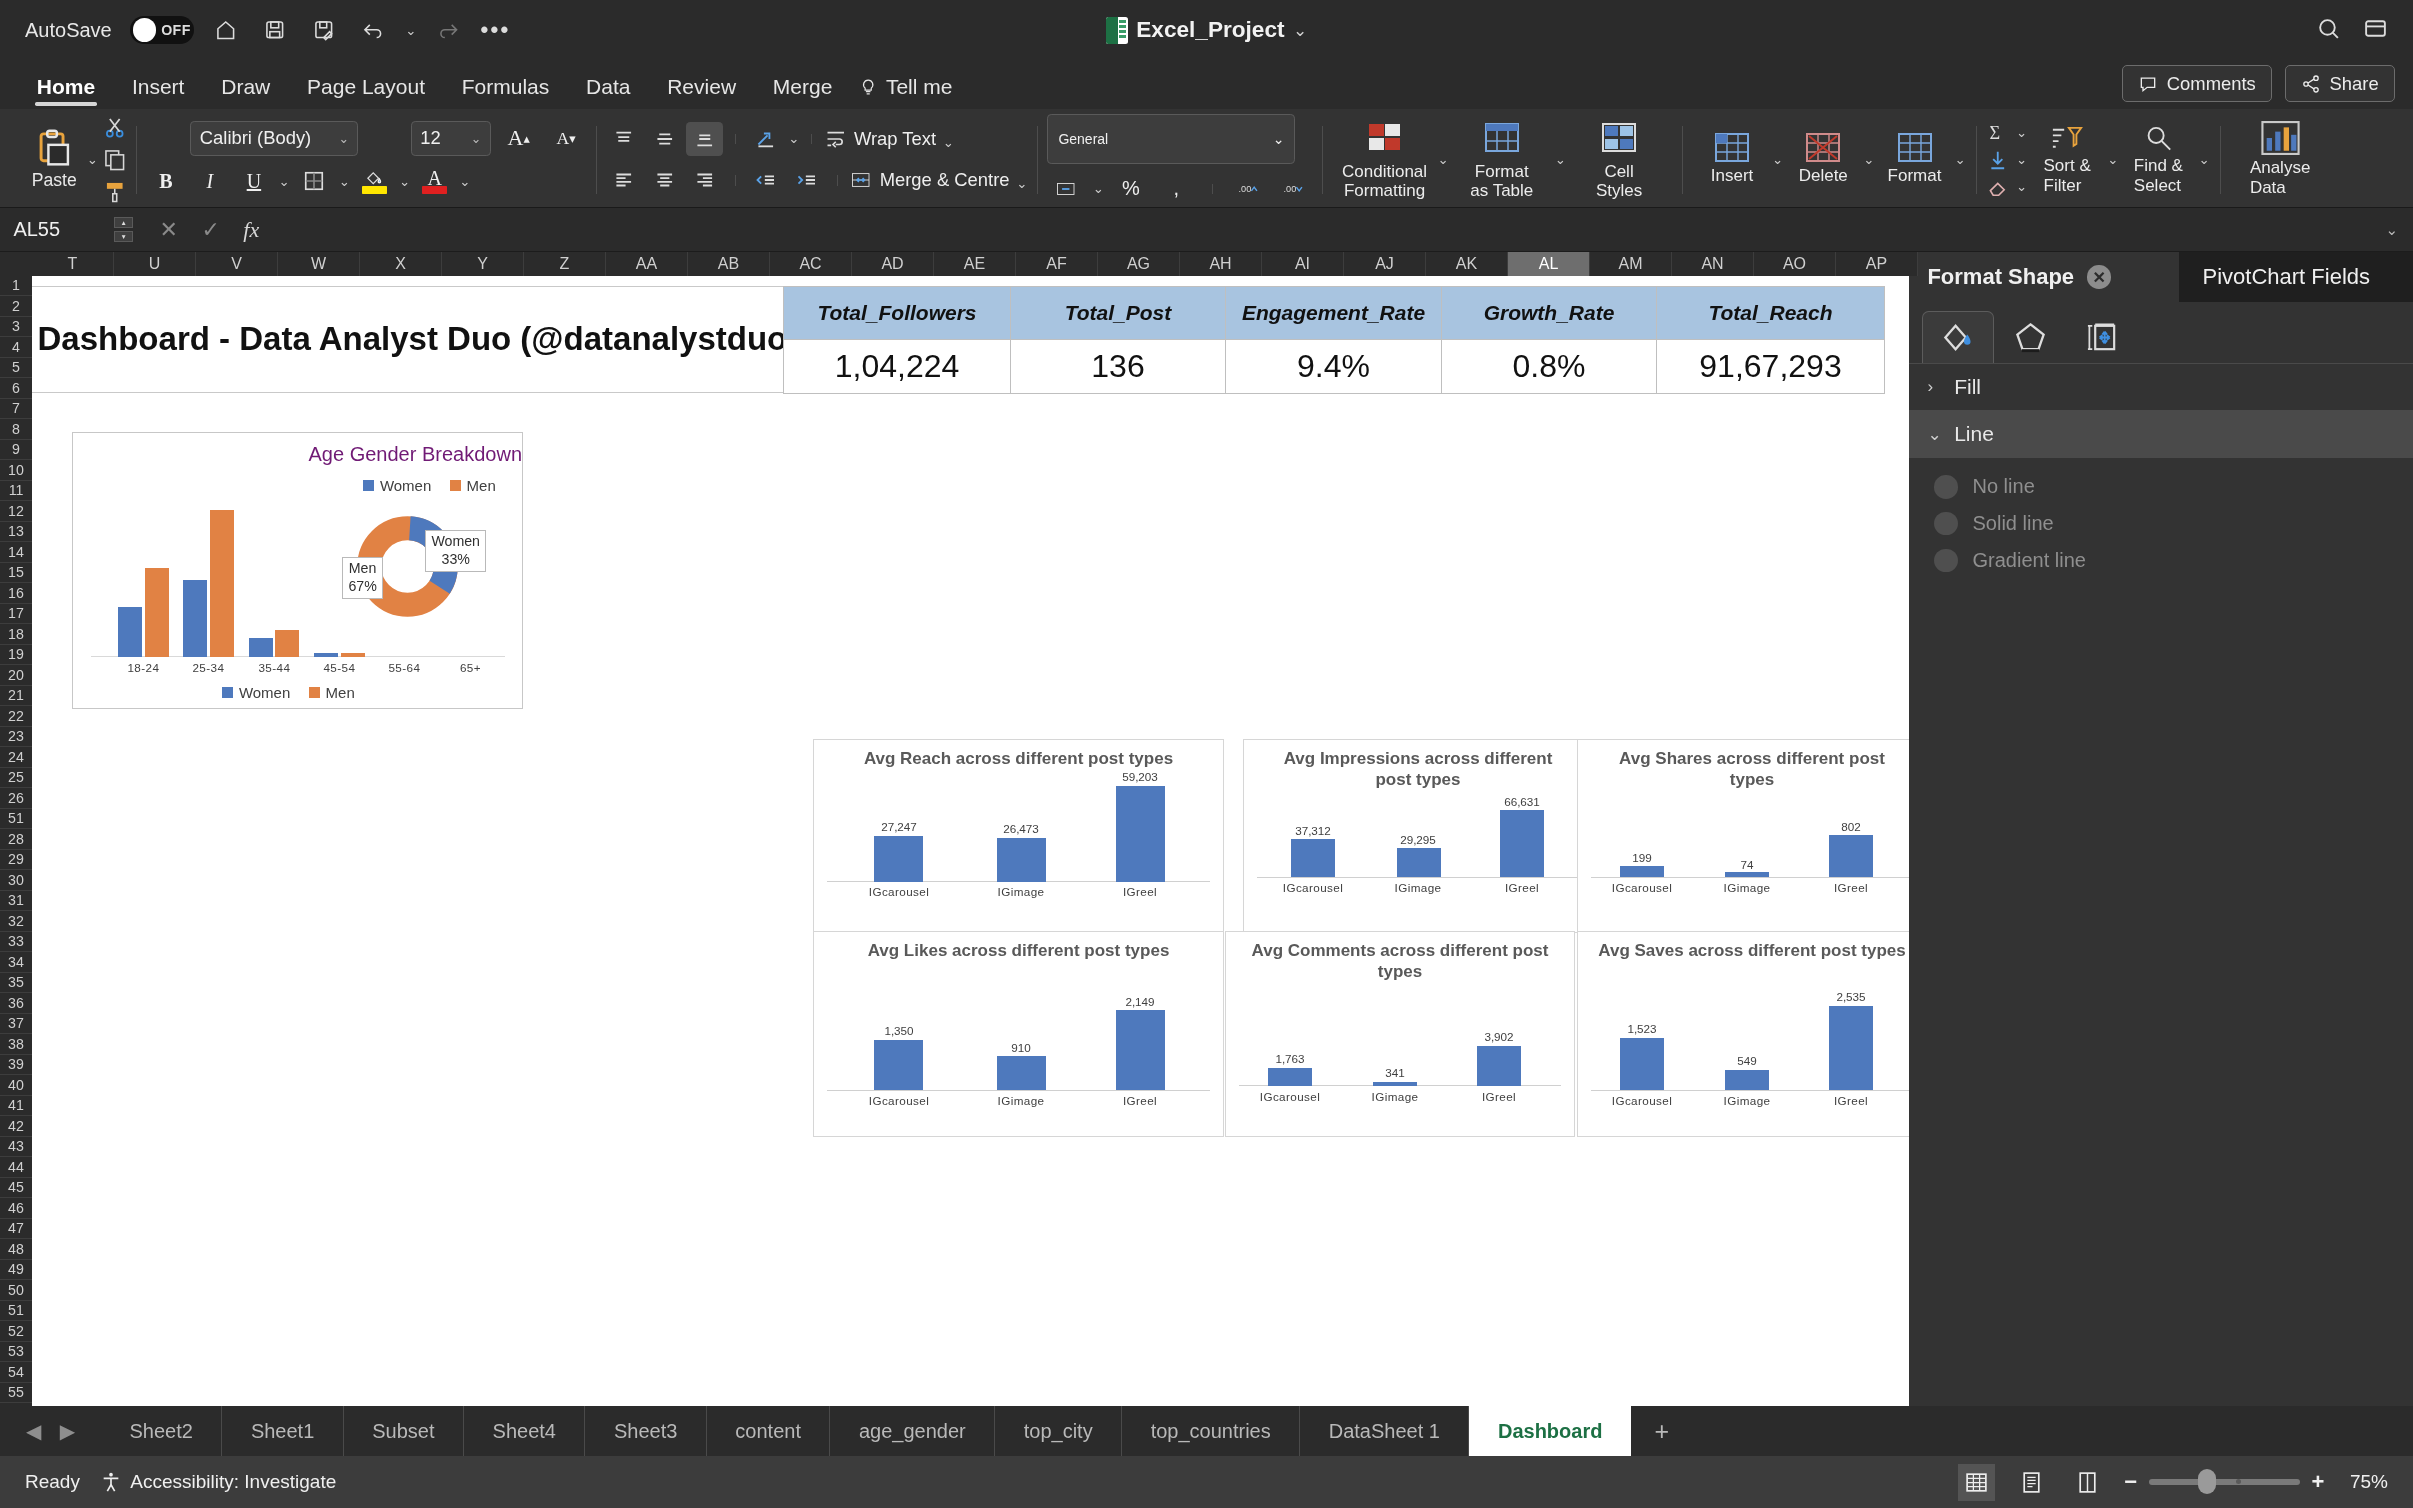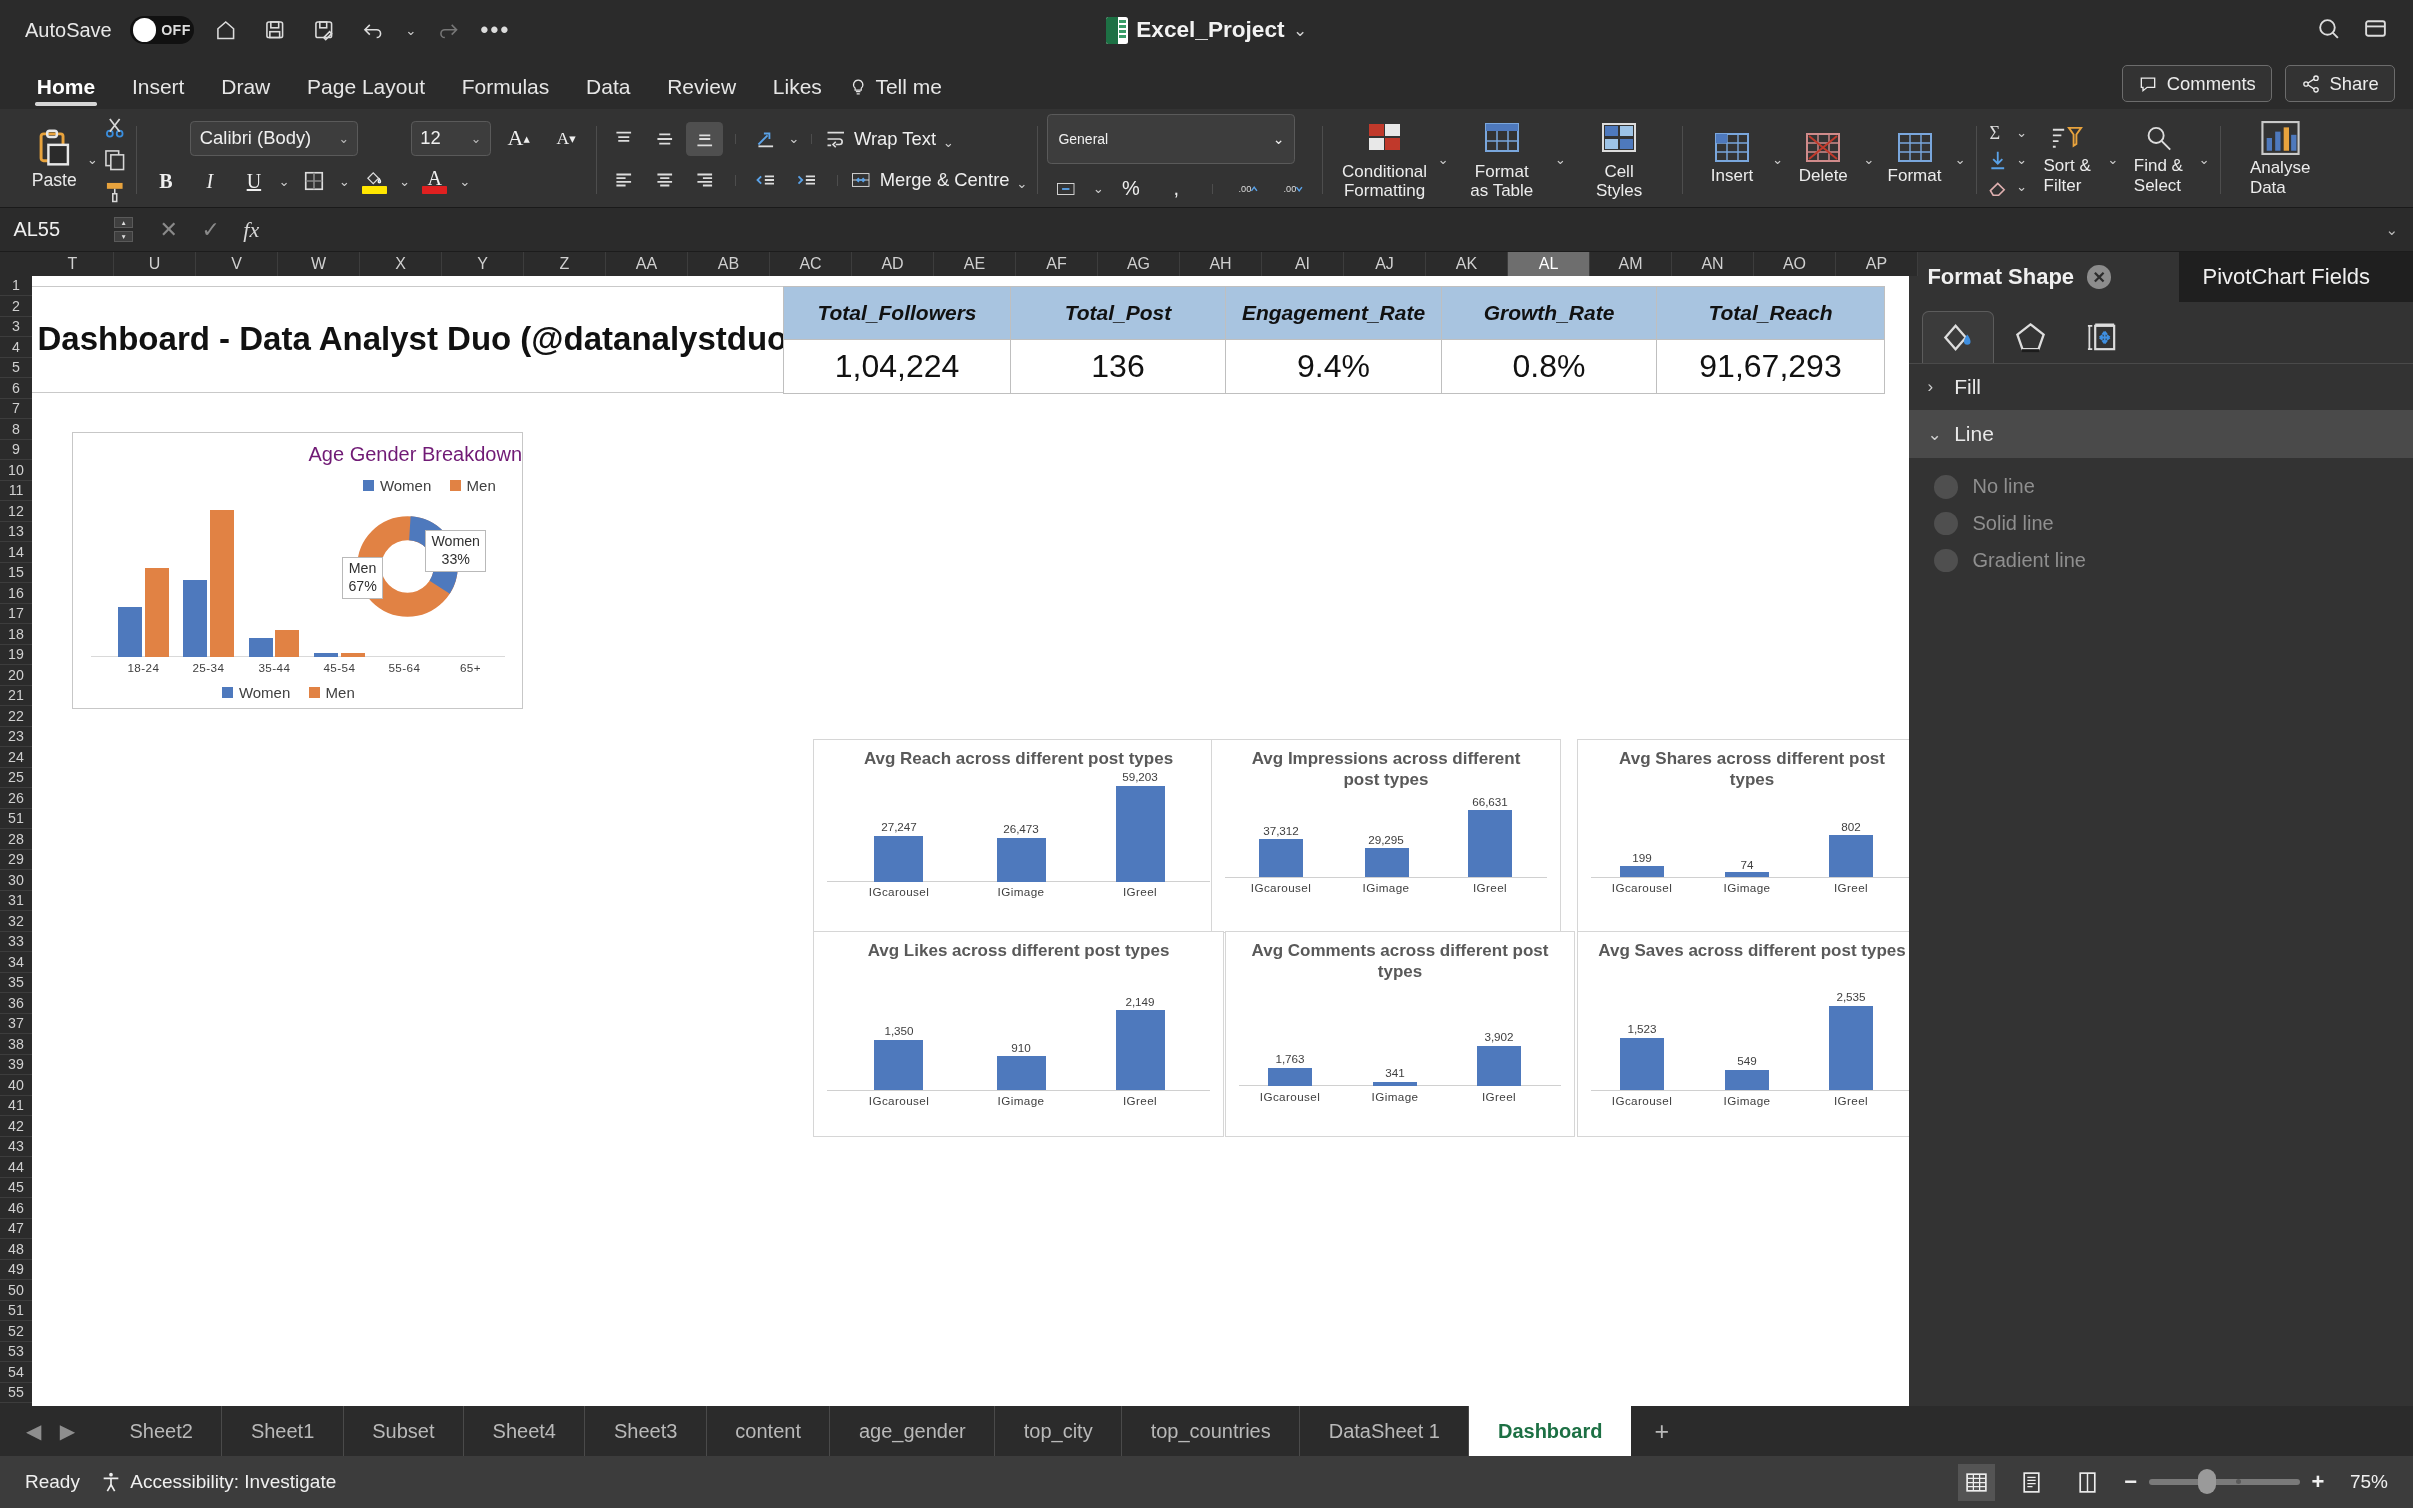--- a/index.html
+++ b/index.html
@@ -352,21 +352,21 @@
   </div>
 
   <div class="ribbon-tabs">
     <div class="rtab active">Home</div>
     <div class="rtab">Insert</div>
     <div class="rtab">Draw</div>
     <div class="rtab">Page Layout</div>
     <div class="rtab">Formulas</div>
     <div class="rtab">Data</div>
     <div class="rtab">Review</div>
-    <div class="rtab">Likes</div>
+    <div class="rtab">Merge</div>
     <div class="tellme">
       <svg viewBox="0 0 24 24">
           <path d="M9 18 h6 M10 21 h4 M12 3 a6 6 0 0 1 4 10.5 V16 h-8 v-2.5 A6 6 0 0 1 12 3Z"></path>
         </svg>
       <span>Tell me</span>
     </div>
     <div class="ribbon-right">
       <div class="rbtn">
         <svg viewBox="0 0 24 24">
             <path d="M4 5 h16 v11 h-9 l-5 4 v-4 H4 Z"></path>
@@ -900,21 +900,21 @@
               <div class="bar" style="left:302px;bottom:18.4px;width:49px;height:96px;"></div>
               <span class="bar-lab" style="left:85px;bottom:67px;">27,247</span>
               <span class="bar-lab" style="left:207px;bottom:65px;">26,473</span>
               <span class="bar-lab" style="left:326px;bottom:117px;">59,203</span>
               <span class="cat-lab" style="left:85px;bottom:1.7px;">IGcarousel</span>
               <span class="cat-lab" style="left:207px;bottom:1.7px;">IGimage</span>
               <span class="cat-lab" style="left:326px;bottom:1.7px;">IGreel</span>
             </div>
           </div>
 
-          <div class="card" style="left:1179px;top:463px;width:350px;height:194px">
+          <div class="card" style="left:1211px;top:463px;width:350px;height:194px">
             <div class="card-title">
               <span>Avg Impressions across different</span><br><span>post types</span>
             </div>
             <div class="mini-chart" style="height:102px;margin-top:3.4px;">
               <div class="axis-line" style="bottom:18.4px;"></div>
               <div class="bar" style="left:47px;bottom:18.4px;width:44px;height:38px;"></div>
               <div class="bar" style="left:153px;bottom:18.4px;width:44px;height:29px;"></div>
               <div class="bar" style="left:256px;bottom:18.4px;width:44px;height:67px;"></div>
               <span class="bar-lab" style="left:69px;bottom:59px;">37,312</span>
               <span class="bar-lab" style="left:174px;bottom:50px;">29,295</span>

